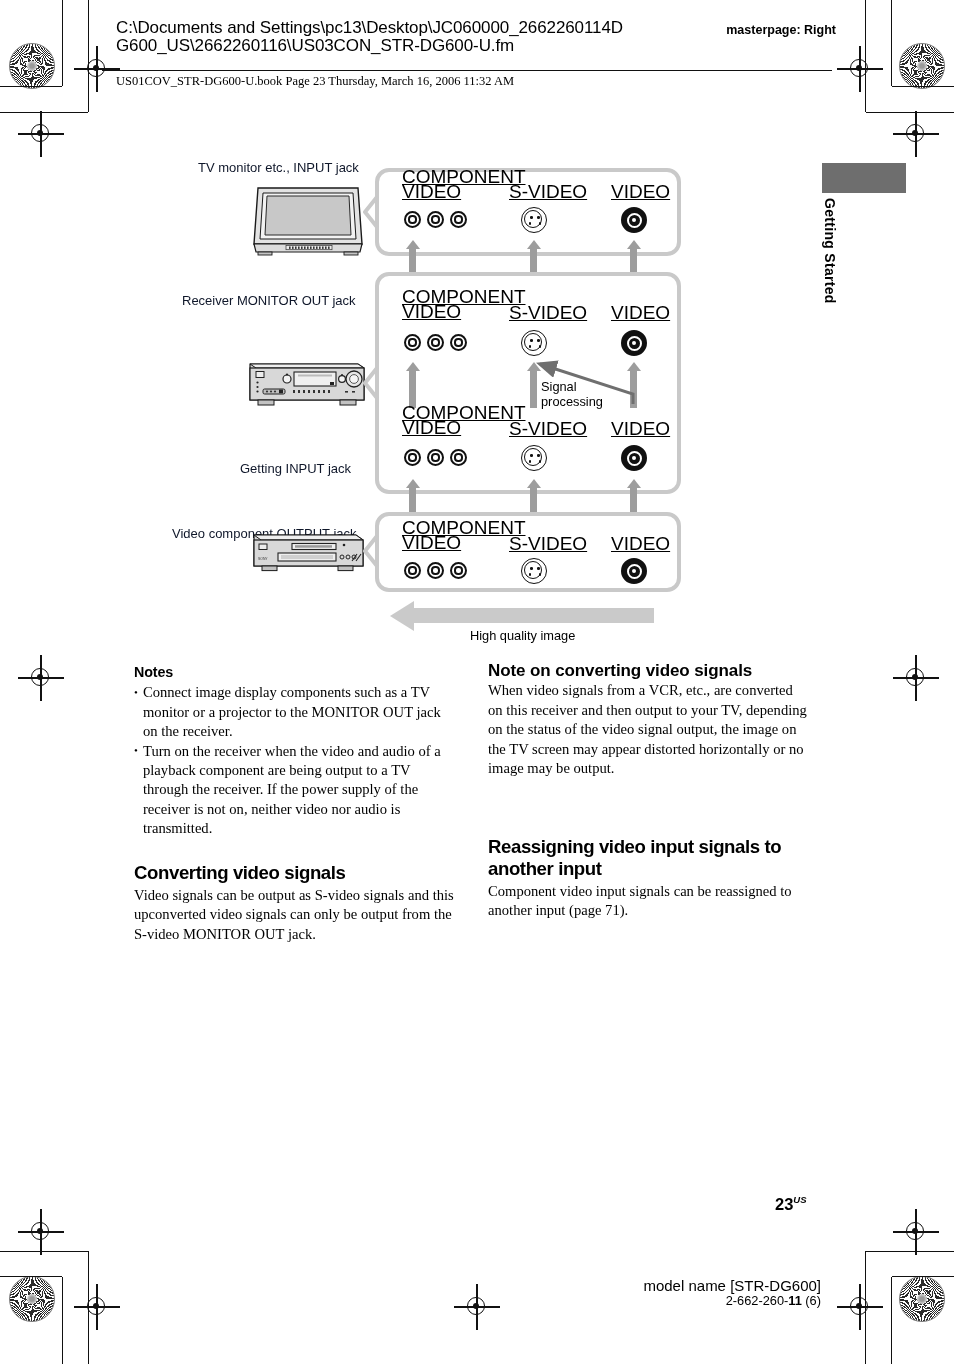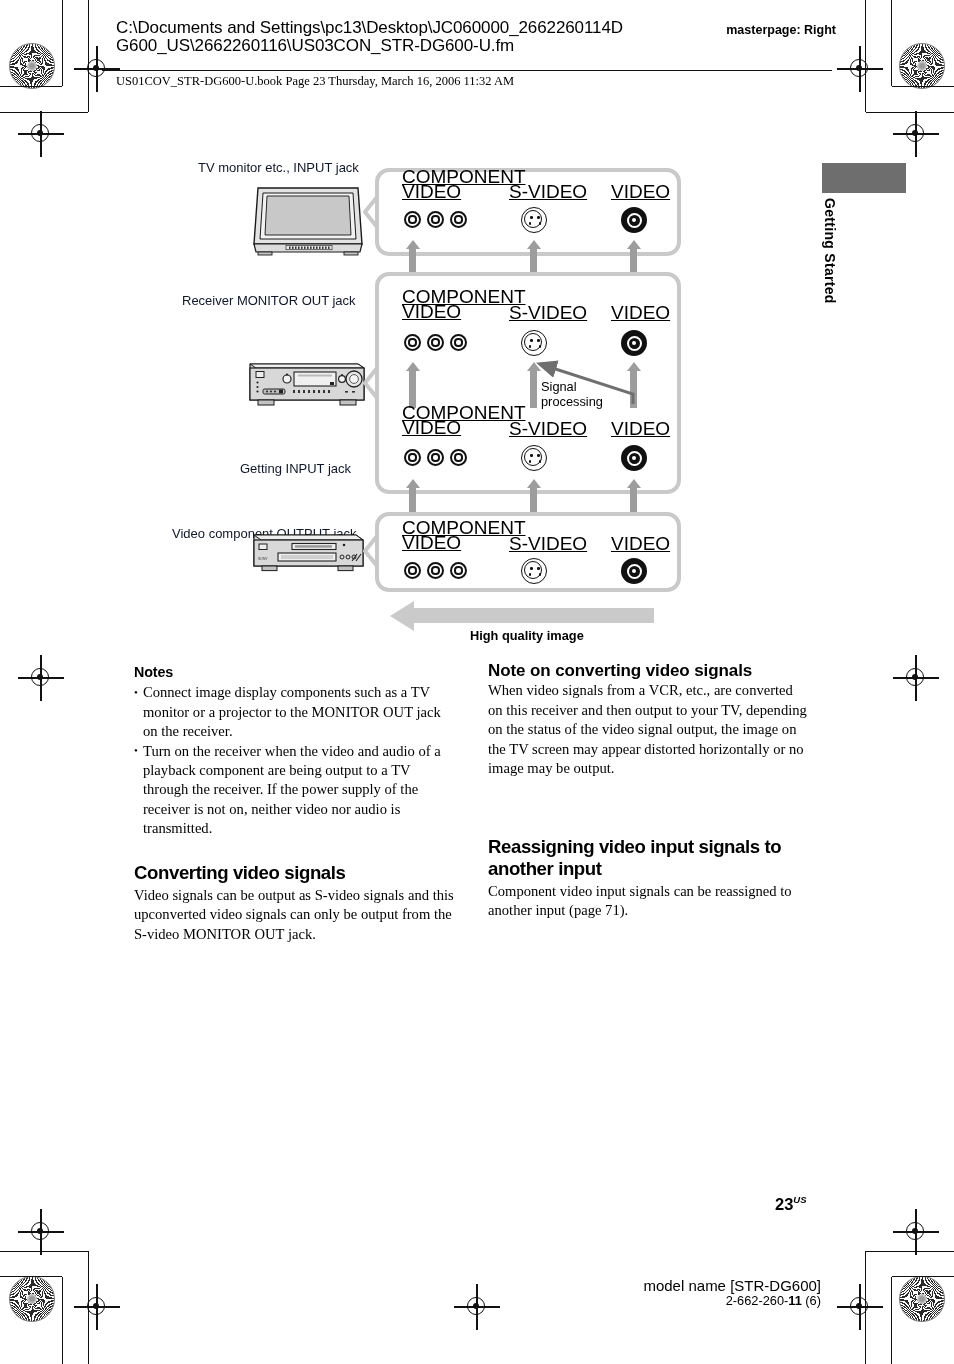--- a/index.html
+++ b/index.html
@@ -640,21 +640,21 @@
     <div class="svid" style="left:521px; top:558px;">
       <div class="inner"></div>
       <div class="pin" style="left:8px;  top:8px;"></div>
       <div class="pin" style="left:15px; top:8px;"></div>
       <div class="pin" style="left:6.5px;top:14px;"></div>
       <div class="pin" style="left:16.5px;top:14px;"></div>
     </div>
     <div class="cvid" style="left:621px; top:558px;"></div>
 
     <div class="bigarrow" style="left:414px; top:608px; width:240px;"></div>
-    <div class="hq-caption" style="left:470px; top:628px;font-weight:bold;">High quality image</div>
+    <div class="hq-caption" style="left:470px; top:628px;">High quality image</div>
   </div>
 
   <div class="col left" style="top:663px;">
     <h3 class="subhead">Notes</h3>
     <ul class="notelist">
       <li>Connect image display components such as a TV monitor or a projector to the MONITOR OUT jack on the receiver.</li>
       <li>Turn on the receiver when the video and audio of a playback component are being output to a TV through the receiver. If the power supply of the receiver is not on, neither video nor audio is transmitted.</li>
     </ul>
   </div>
 

